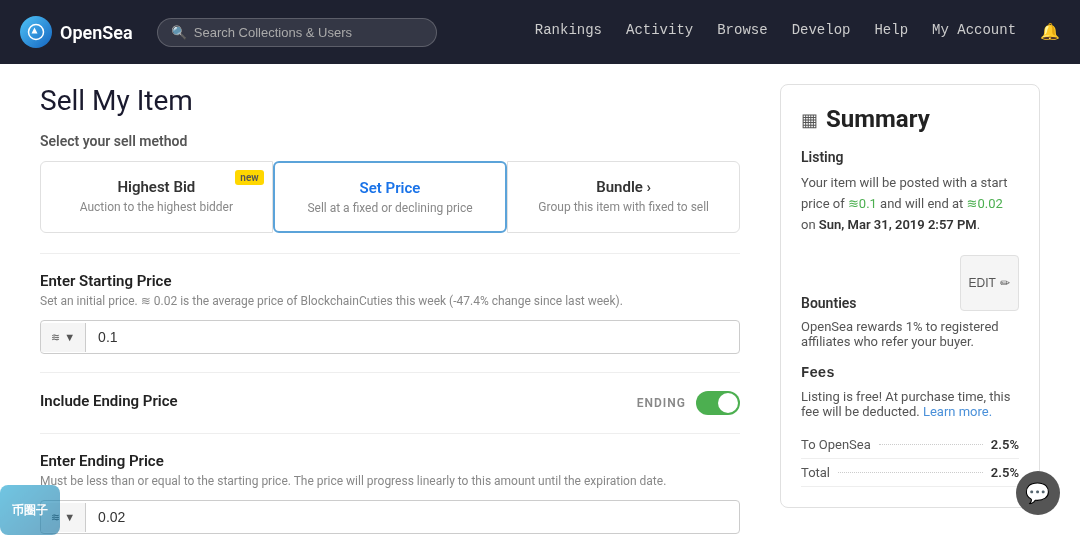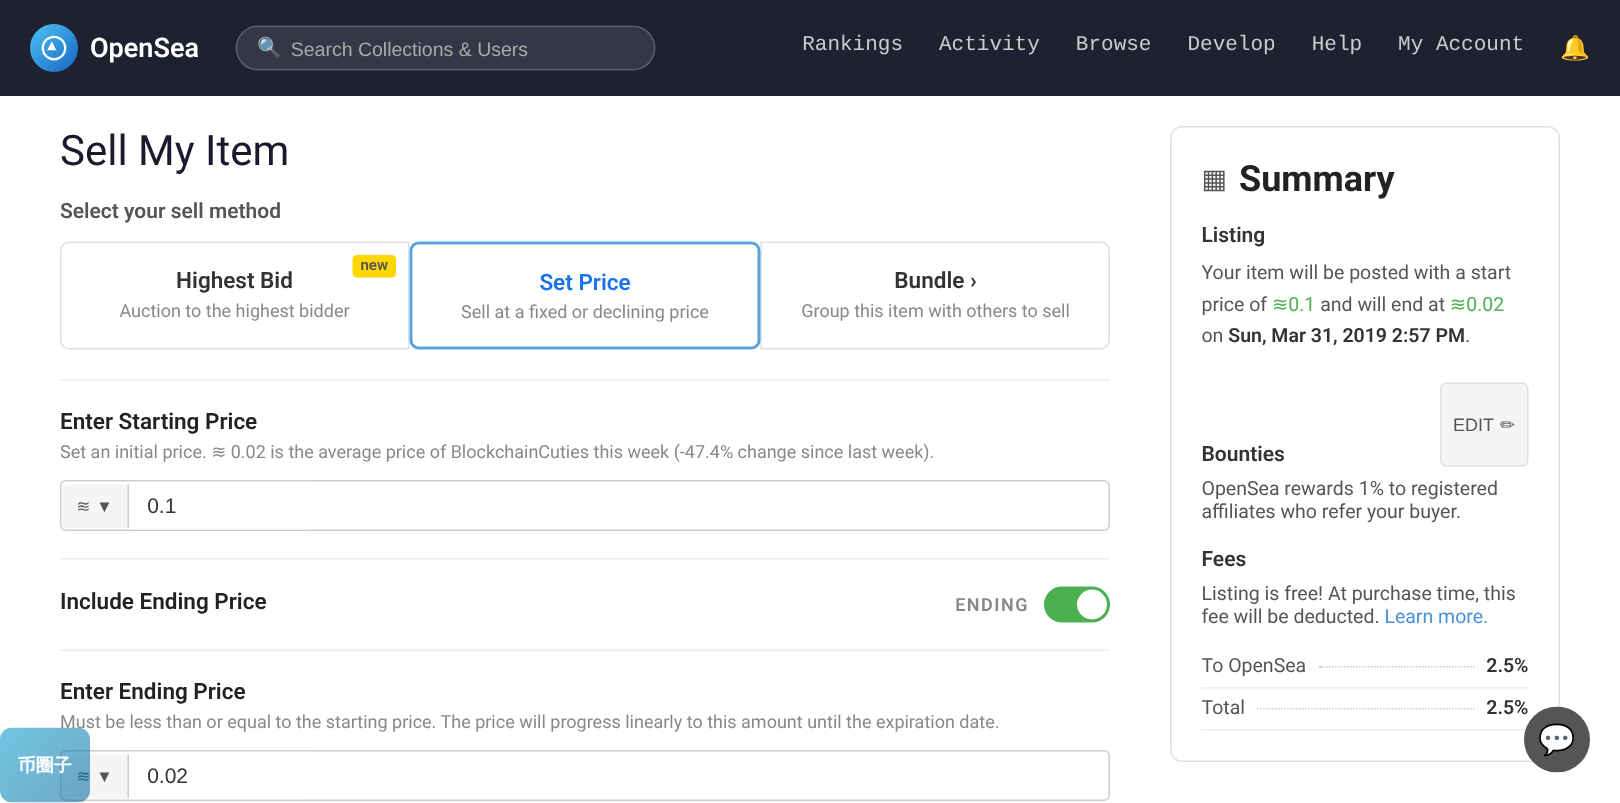--- a/index.html
+++ b/index.html
@@ -122,21 +122,21 @@
 
     .bounties-row { display: flex; align-items: flex-end; justify-content: space-between; margin-bottom: 8px; }
     .bounties-label { font-size: 14px; font-weight: 600; color: #333; }
     .edit-btn {
       display: flex; align-items: center; gap: 4px;
       background: #f5f5f5; border: 1px solid #e0e0e0; border-radius: 4px;
       padding: 20px 8px; font-size: 12px; color: #555; cursor: pointer;
     }
     .bounties-text { font-size: 13px; color: #555; margin-bottom: 16px; }
 
-    .fees-label { font-size: 14px; font-weight: 600; color: #333; margin-bottom: 8px; }
+    .fees-label { font-size: 14px; font-weight: 600; color: #333; margin-bottom: 8px; font-family: Liberation Mono, monospace; }
     .fees-text { font-size: 13px; color: #555; margin-bottom: 12px; }
     .fees-text a { color: #4a90d9; text-decoration: none; }
     .fee-row { display: flex; align-items: center; justify-content: space-between; padding: 6px 0; border-bottom: 1px solid #eee; }
     .fee-name { font-size: 13px; color: #555; }
     .fee-dots { flex: 1; border-bottom: 1px dotted #ccc; margin: 0 8px; }
     .fee-value { font-size: 13px; color: #333; font-weight: 600; }
 
     
     .chat-bubble {
       position: fixed; bottom: 20px; right: 20px;
@@ -184,21 +184,21 @@
         <span class="new-badge">new</span>
         <div class="method-card-title">Highest Bid</div>
         <div class="method-card-sub">Auction to the highest bidder</div>
       </div>
       <div class="method-card active">
         <div class="method-card-title">Set Price</div>
         <div class="method-card-sub">Sell at a fixed or declining price</div>
       </div>
       <div class="method-card">
         <div class="method-card-title">Bundle ›</div>
-        <div class="method-card-sub">Group this item with others to sell</div>
+        <div class="method-card-sub">Group this item with fixed to sell</div>
       </div>
     </div>
 
     <div class="form-section">
       <div class="form-section-title">Enter Starting Price</div>
       <div class="form-section-sub">Set an initial price. ≋ 0.02 is the average price of BlockchainCuties this week (-47.4% change since last week).</div>
       <div class="price-input-group">
         <div class="currency-selector">
           <span>≋</span>
           <span>▼</span>

